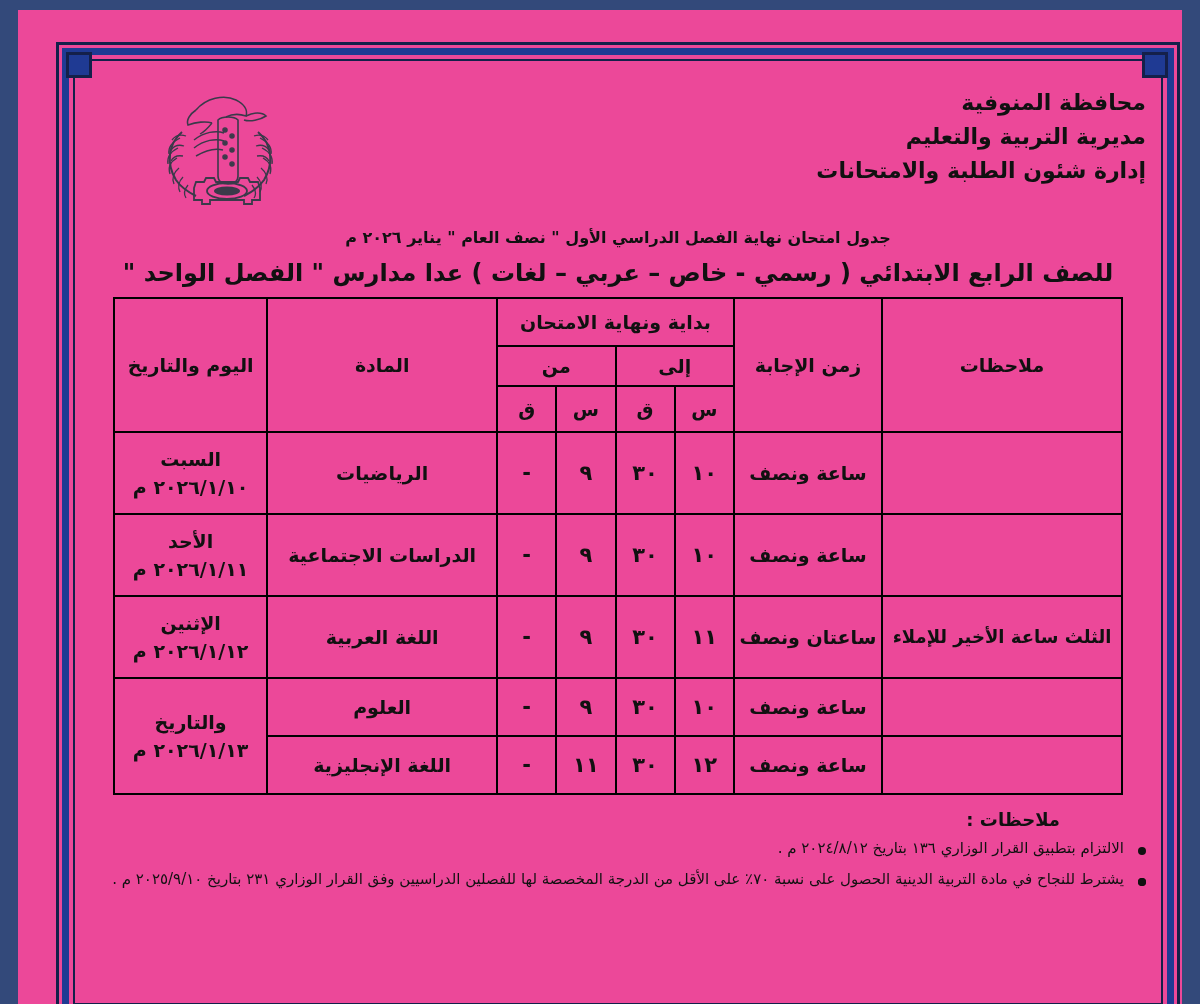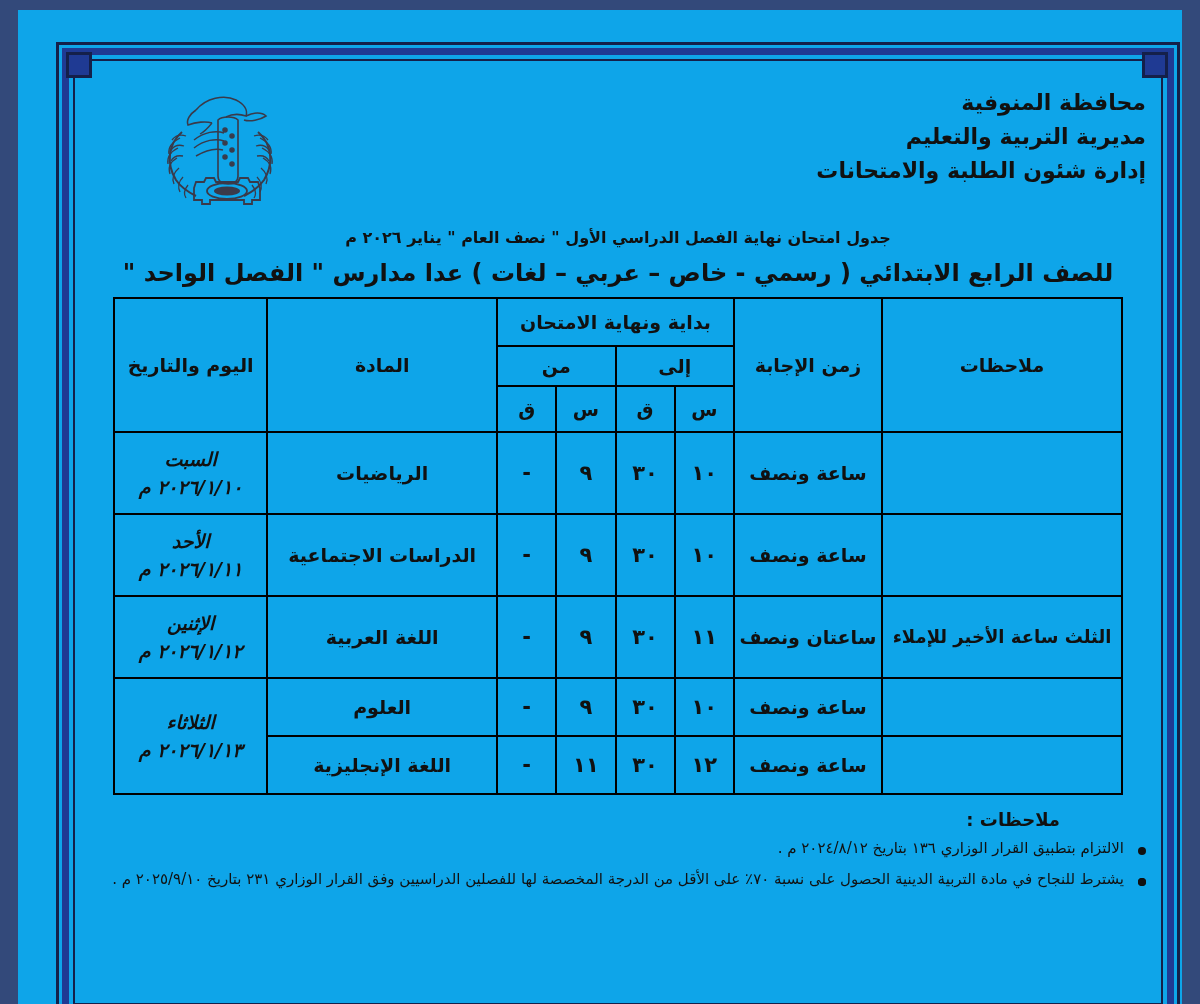--- a/index.html
+++ b/index.html
@@ -6,21 +6,21 @@
   body{
     width:1200px;height:1004px;
     background:#33497a;
     font-family:"DejaVu Sans","Liberation Sans",sans-serif;
     overflow:hidden;
   }
   .page{
     position:absolute;
     left:18px;top:10px;
     width:1164px;height:994px;
-    background:#0ea5e9;
+    background:#ec4899;
     box-sizing:border-box;
   }
   
   .frame-outer{
     position:absolute;
     left:38px;top:32px;
     width:1124px;height:980px;
     border:3px solid #14204a;
     box-sizing:border-box;
     pointer-events:none;
@@ -118,21 +118,21 @@
   .c-day{width:150px;}
 
   th.h-main{height:42px;font-size:19px;}
   th.h-sub{height:34px;font-size:19px;}
   th.h-small{height:40px;font-size:19px;}
   th.h-tall{font-size:19px;}
 
   td.cell{height:76px;font-size:19px;}
   td.cell.small{height:52px;}
   td.num{font-size:21px;}
-  td.daycell{font-size:19px;line-height:1.5;font-style:italic;}
+  td.daycell{font-size:19px;line-height:1.5;}
   td.note-txt{font-size:18px;line-height:1.45;}
 
   
   .notes{
     margin:14px 6px 0 6px;
   }
   .notes-title{
     text-align:right;
     font-size:18px;font-weight:bold;color:#111;
     margin-bottom:6px;
@@ -313,21 +313,21 @@
 
         <tr>
           <td class="cell small note-txt"></td>
           <td class="cell small">ساعة ونصف</td>
           <td class="cell small num">١٠</td>
           <td class="cell small num">٣٠</td>
           <td class="cell small num">٩</td>
           <td class="cell small num">-</td>
           <td class="cell small">العلوم</td>
           <td class="cell daycell" rowspan="2">
-            <div>الثلاثاء</div>
+            <div>والتاريخ</div>
             <div>٢٠٢٦/١/١٣ م</div>
           </td>
         </tr>
 
         <tr>
           <td class="cell small note-txt"></td>
           <td class="cell small">ساعة ونصف</td>
           <td class="cell small num">١٢</td>
           <td class="cell small num">٣٠</td>
           <td class="cell small num">١١</td>

